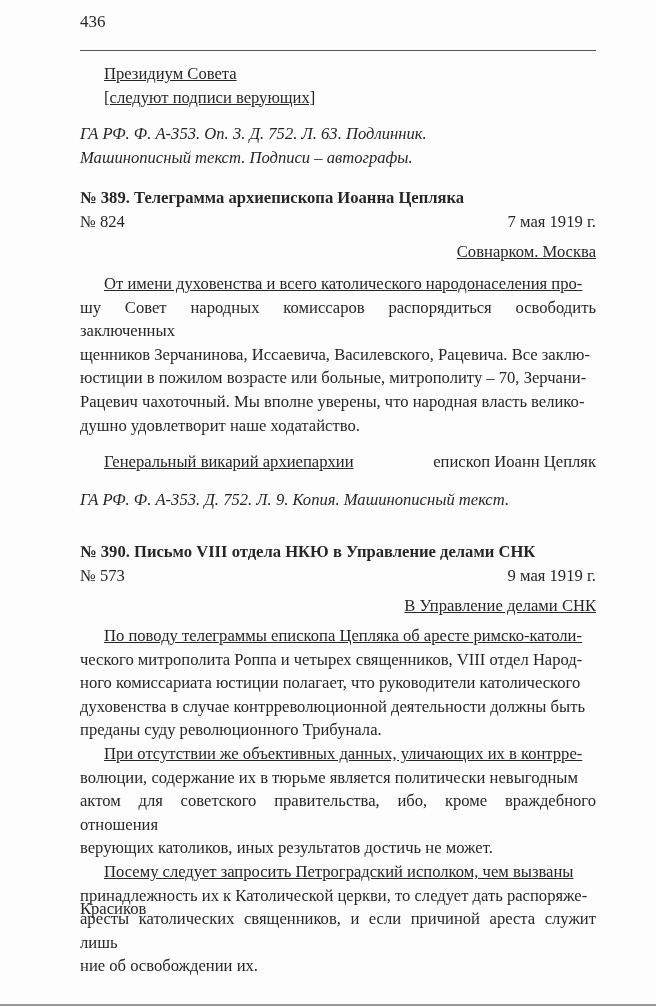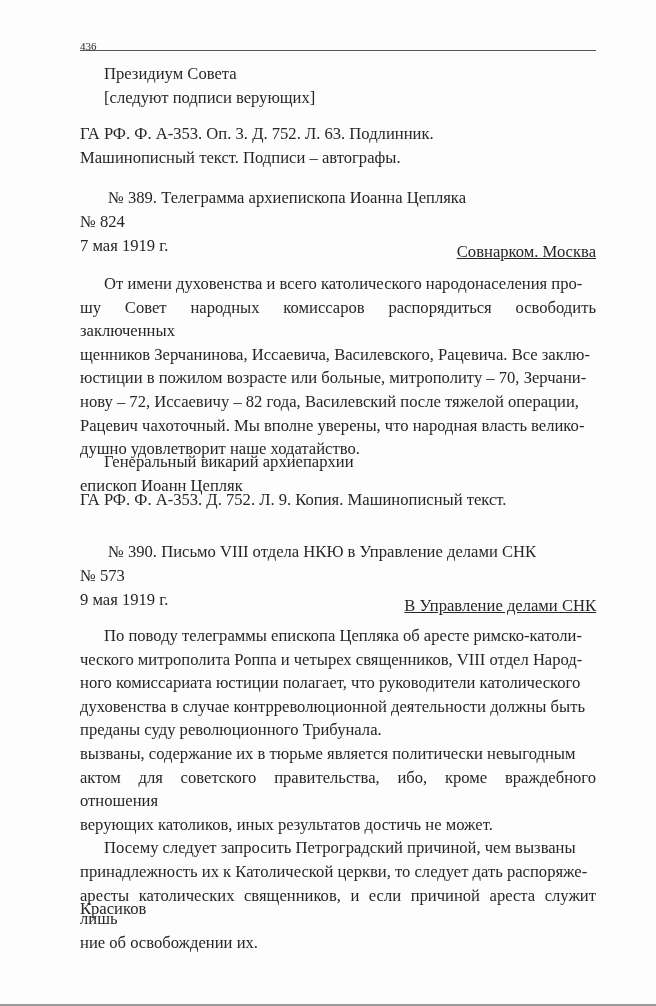--- a/index.html
+++ b/index.html
@@ -2,29 +2,29 @@
 <html><head>
 <meta charset="utf-8">
 <style>
   html, body { margin: 0; padding: 0; background: #fdfdfd; }
   body {
     width: 656px; height: 1006px; position: relative; overflow: hidden;
     font-family: "Liberation Serif", "DejaVu Serif", serif;
     color: #262626;
   }
   .page { position: absolute; left: 80px; top: 0; width: 516px; }
-  .runhead { position: absolute; top: 36px; left: 0; font-size: 11px; line-height: 20px; text-align: right; }
+  .runhead { position: absolute; top: 12px; left: 0; font-size: 17px; line-height: 20px; text-align: right; }
   .rule { position: absolute; top: 50px; left: 0; width: 516px; height: 0; border-top: 1.6px solid #555; }
   .bottom-rule { position: absolute; left: 0; top: 1004px; width: 656px; height: 2px; background: #9a9a9a; }
   .blk { position: absolute; left: 0; width: 516px; font-size: 16.6px; line-height: 23.6px; }
-  .indent { padding-left: 24px; }
+  .indent { padding-left: 24px; text-decoration: underline; }
   .just { text-align: justify; text-align-last: left; }
-  .ital { }
-  .bold { font-weight: normal; margin-left: 28px; }
-  .row { display: flex; justify-content: space-between; flex-direction: column; }
+  .ital { font-style: italic; }
+  .bold { font-weight: bold; }
+  .row { display: flex; justify-content: space-between; }
   .right { text-align: right; text-decoration: underline; }
 </style>
 </head>
 <body>
 
 <div class="page">
   <div class="runhead">436</div>
   <div class="rule"></div>
 
   <div class="blk indent" style="top:62px;">
@@ -41,21 +41,20 @@
     <span>№ 824</span>
     <span>7 мая 1919 г.</span>
   </div>
   <div class="blk right" style="top:240px;">Совнарком. Москва</div>
 
   <div class="blk" style="top:272px;">
     <div class="indent just">От имени духовенства и всего католического народонаселения про-</div>
     <div class="just">шу Совет народных комиссаров распорядиться освободить заключенных</div>
     <div class="just">щенников Зерчанинова, Иссаевича, Василевского, Рацевича. Все заклю-</div>
     <div class="just">юстиции в пожилом возрасте или больные, митрополиту – 70, Зерчани-</div>
-    <div class="just">нову – 72, Иссаевичу – 82 года, Василевский после тяжелой операции,</div>
     <div class="just">Рацевич чахоточный. Мы вполне уверены, что народная власть велико-</div>
     <div>душно удовлетворит наше ходатайство.</div>
   </div>
 
   <div class="blk row" style="top:450px;">
     <span class="indent">Генеральный викарий архиепархии</span>
     <span>епископ Иоанн Цепляк</span>
   </div>
   <div class="blk ital" style="top:488px;">ГА РФ. Ф. А-353. Д. 752. Л. 9. Копия. Машинописный текст.</div>
 
@@ -66,25 +65,26 @@
   </div>
   <div class="blk right" style="top:594px;">В Управление делами СНК</div>
 
   <div class="blk" style="top:624px;">
     <div class="indent just">По поводу телеграммы епископа Цепляка об аресте римско-католи-</div>
     <div class="just">ческого митрополита Роппа и четырех священников, VIII отдел Народ-</div>
     <div class="just">ного комиссариата юстиции полагает, что руководители католического</div>
     <div class="just">духовенства в случае контрреволюционной деятельности должны быть</div>
     <div>преданы суду революционного Трибунала.</div>
 
-    <div class="just">вызваны, содержание их в тюрьме является политически невыгодным</div>
+    <div class="indent just">При отсутствии же объективных данных, уличающих их в контрре-</div>
+    <div class="just">волюции, содержание их в тюрьме является политически невыгодным</div>
     <div class="just">актом для советского правительства, ибо, кроме враждебного отношения</div>
     <div>верующих католиков, иных результатов достичь не может.</div>
 
-    <div class="indent just">Посему следует запросить Петроградский причиной, чем вызваны</div>
+    <div class="indent just">Посему следует запросить Петроградский исполком, чем вызваны</div>
     <div class="just">принадлежность их к Католической церкви, то следует дать распоряже-</div>
     <div class="just">аресты католических священников, и если причиной ареста служит лишь</div>
     <div>ние об освобождении их.</div>
   </div>
 
   <div class="blk row" style="top:897px;">
     <span>Красиков</span>
   </div>
 </div>
 <div class="bottom-rule"></div>

